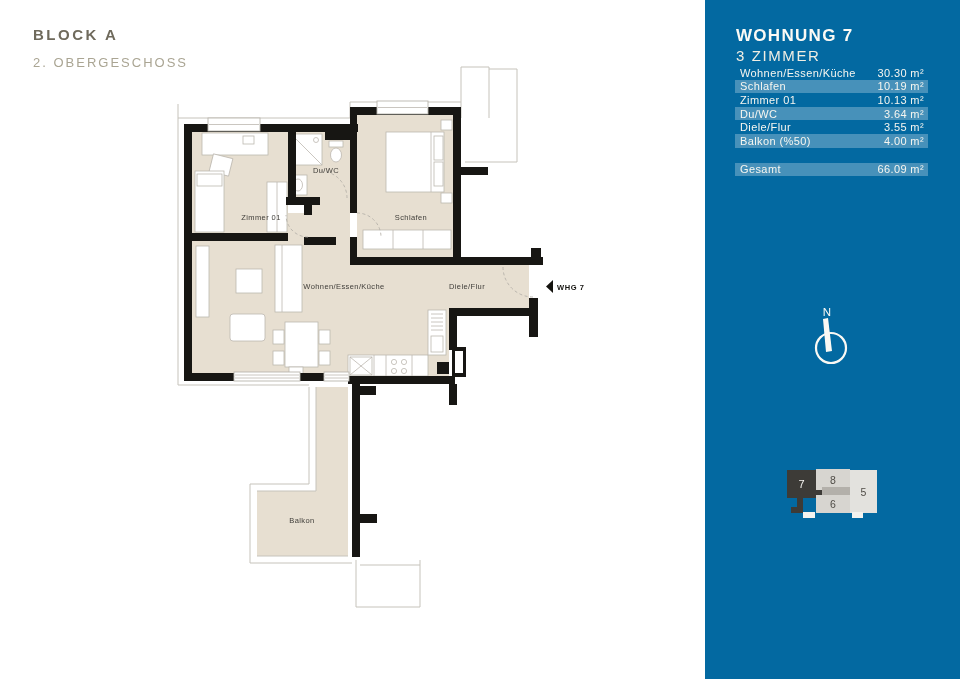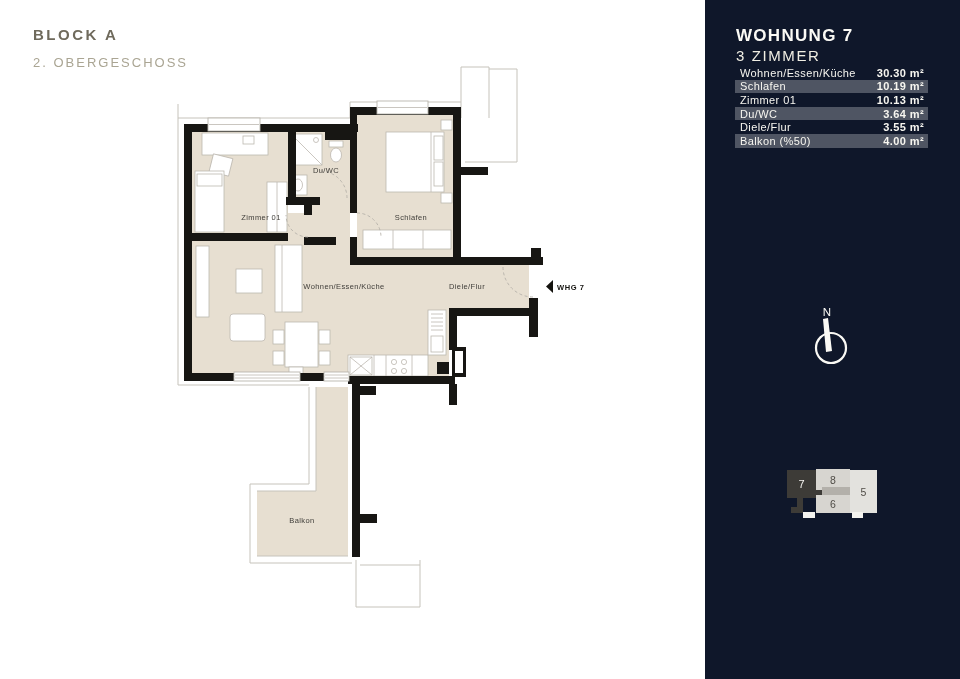--- a/index.html
+++ b/index.html
@@ -14,28 +14,28 @@
   .w{fill:#171613;}
   .f{fill:#e7dfd1;}
   .fu{fill:#ffffff;stroke:#bcb8b0;stroke-width:0.8;}
   .fl{fill:none;stroke:#bcb8b0;stroke-width:0.8;}
   .thin{fill:none;stroke:#c6c3bb;stroke-width:1;}
   .win{fill:#ffffff;stroke:#b9b5ad;stroke-width:0.9;}
   .arc{fill:none;stroke:#b5b1a9;stroke-width:0.9;stroke-dasharray:3 2.5;}
   .lbl{font-family:"Liberation Sans",sans-serif;font-size:7.5px;fill:#3f3d39;letter-spacing:0.4px;text-anchor:middle;}
   .lblb{font-family:"Liberation Sans",sans-serif;font-size:7.5px;font-weight:bold;fill:#14130f;letter-spacing:0.6px;}
   
-  #sidebar{position:absolute;left:705px;top:0;width:255px;height:679px;background:#0f172a;}
+  #sidebar{position:absolute;left:705px;top:0;width:255px;height:679px;background:#0369a1;}
   .sb-title{position:absolute;left:31px;top:26px;font-size:17px;font-weight:600;letter-spacing:1.3px;color:#fbfaf5;}
   .sb-sub{position:absolute;left:31px;top:47px;font-size:15px;font-weight:400;letter-spacing:1.6px;color:#f0eee3;}
   .area-table{position:absolute;left:30px;top:66px;width:193px;}
   .arow{display:flex;justify-content:space-between;align-items:center;height:13.6px;
         font-size:11px;color:#f7f6f0;letter-spacing:0.4px;}
   .arow .al{padding-left:5px;}
-  .arow .av{padding-right:4px;font-weight:bold;}
+  .arow .av{padding-right:4px;}
   .striped{background:rgba(255,255,255,0.27);}
   .total{margin-top:15px;}
   
   #compass{position:absolute;left:801px;top:303px;}
   
   #keyplan{position:absolute;left:785px;top:465px;width:110px;height:60px;}
   .ku{position:absolute;display:flex;align-items:center;justify-content:center;
       font-size:10.5px;color:#504d47;}
   .ku.dark{background:#3d3b37;color:#f4f3ef;font-size:11px;}
   .ku.light{background:#d7d5d0;}
@@ -214,20 +214,24 @@
         <span class="av">3.64 m²</span>
       </div>
       <div class="arow">
         <span class="al">Diele/Flur</span>
         <span class="av">3.55 m²</span>
       </div>
       <div class="arow striped">
         <span class="al">Balkon (%50)</span>
         <span class="av">4.00 m²</span>
       </div>
+      <div class="arow striped total">
+        <span class="al">Gesamt</span>
+        <span class="av">66.09 m²</span>
+      </div>
     </div>
   </div>
 
   <svg id="compass" width="60" height="64" viewBox="0 0 60 64">
     <text x="26" y="13" text-anchor="middle" font-size="11.5" fill="#faf9f4" font-family="Liberation Sans, sans-serif">N</text>
     <circle cx="30" cy="45" r="15" fill="none" stroke="#faf9f4" stroke-width="2.2"></circle>
     <polygon points="22,16 27,15 31,48 25,49" fill="#faf9f4"></polygon>
   </svg>
 
   <div id="keyplan">

